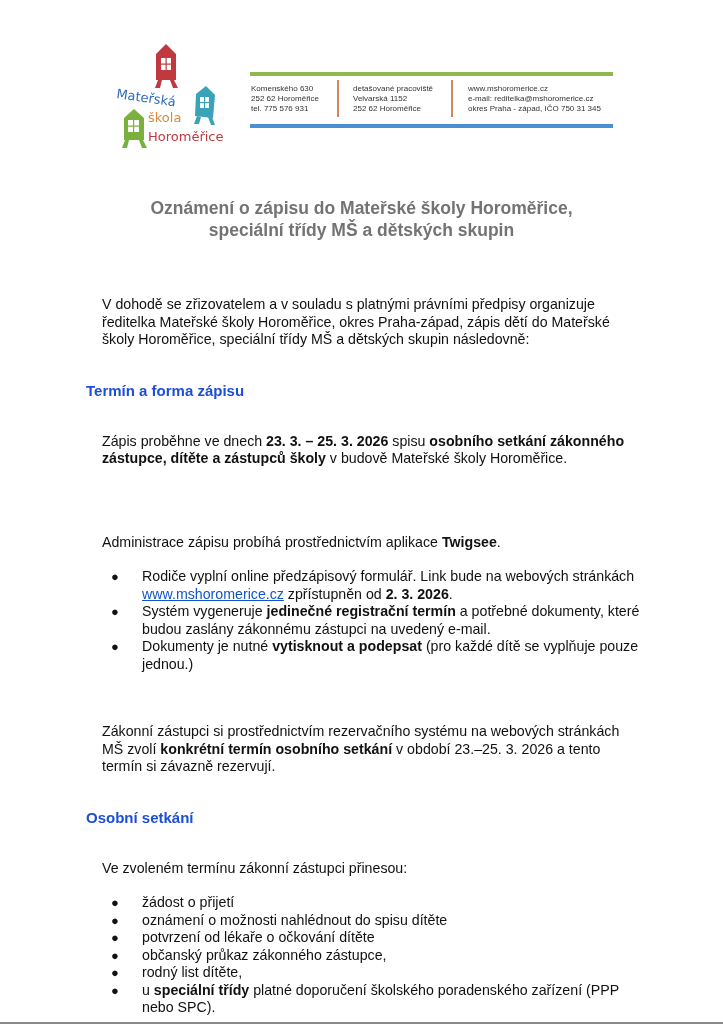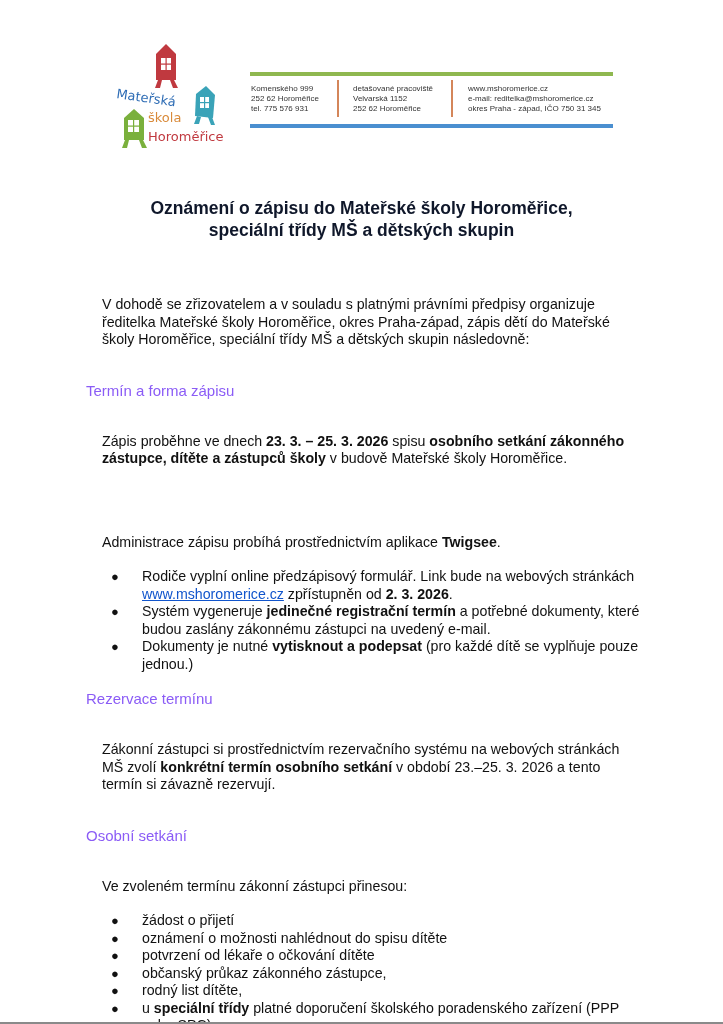--- a/index.html
+++ b/index.html
@@ -16,26 +16,26 @@
   .lh-col div { height: 10px; }
   .lh-col-1 { left: 251px; }
   .lh-col-2 { left: 353px; }
   .lh-col-3 { left: 468px; }
   .lh-sep { position: absolute; top: 80px; width: 2px; height: 37px; background: #d4865a; }
   .lh-sep-1 { left: 337px; }
   .lh-sep-2 { left: 451px; }
 
   
   .title { position: absolute; left: 80px; top: 197px; width: 563px; text-align: center;
-           color: #0f172a; font-weight: bold; font-size: 17.5px; line-height: 22px; }
+           color: #737373; font-weight: bold; font-size: 17.5px; line-height: 22px; }
   .title div { white-space: nowrap; }
 
   .content { position: absolute; left: 86px; top: 280px; width: 560px; font-size: 14.2px; line-height: 17.5px; }
   .content p { margin: 16px; }
-  .h2 { color: #8b5cf6; font-weight: normal; font-size: 15px; line-height: 18px; }
+  .h2 { color: #1d4ed8; font-weight: bold; font-size: 15px; line-height: 18px; }
   .intro { margin-top: 0; }
   .gap { height: 17px; }
   ul.bullets { list-style: none; margin: 17px 0 0 0; padding: 0 0 0 40px; }
   ul.bullets li { position: relative; padding-left: 16px; }
   ul.bullets li .dot { position: absolute; left: -15px; top: 0; font-size: 13px; }
   a.link { color: #1155cc; text-decoration: underline; }
   b { font-weight: bold; }
 </style>
 </head>
 <body>
@@ -71,21 +71,21 @@
     <text x="36" y="80" font-family="DejaVu Sans, sans-serif" font-size="13" fill="#d98a3a">škola</text>
     <text x="36" y="99" font-family="DejaVu Sans, sans-serif" font-size="13" fill="#c0393f">Horoměřice</text>
   </svg>
 
   <div class="lh-line-top"></div>
   <div class="lh-line-bottom"></div>
   <div class="lh-sep lh-sep-1"></div>
   <div class="lh-sep lh-sep-2"></div>
 
   <div class="lh-col lh-col-1">
-    <div>Komenského 999</div>
+    <div>Komenského 630</div>
     <div>252 62 Horoměřice</div>
     <div>tel. 775 576 931</div>
   </div>
   <div class="lh-col lh-col-2">
     <div>detašované pracoviště</div>
     <div>Velvarská 1152</div>
     <div>252 62 Horoměřice</div>
   </div>
   <div class="lh-col lh-col-3">
     <div>www.mshoromerice.cz</div>
@@ -109,21 +109,20 @@
     <div class="gap"></div>
     <div class="gap"></div>
     <p><span>Administrace zápisu probíhá prostřednictvím aplikace </span><b>Twigsee</b><span>.</span></p>
     <ul class="bullets">
       <li><span class="dot">●</span><span>Rodiče vyplní online předzápisový formulář. Link bude na webových stránkách </span><a class="link">www.mshoromerice.cz</a><span> zpřístupněn od </span><b>2. 3. 2026</b><span>.</span></li>
       <li><span class="dot">●</span><span>Systém vygeneruje </span><b>jedinečné registrační termín</b><span> a potřebné dokumenty, které budou zaslány zákonnému zástupci na uvedený e-mail.</span></li>
       <li><span class="dot">●</span><span>Dokumenty je nutné </span><b>vytisknout a podepsat</b><span> (pro každé dítě se vyplňuje pouze jednou.)</span></li>
     </ul>
 
     <div class="gap"></div>
-    <div class="h2">Rezervace termínu</div>
     <div class="gap"></div>
     <p><span>Zákonní zástupci si prostřednictvím rezervačního systému na webových stránkách MŠ zvolí </span><b>konkrétní termín osobního setkání</b><span> v období 23.–25. 3. 2026 a tento termín si závazně rezervují.</span></p>
 
     <div class="gap"></div>
     <div class="h2">Osobní setkání</div>
     <div class="gap"></div>
     <p>Ve zvoleném termínu zákonní zástupci přinesou:</p>
     <ul class="bullets">
       <li><span class="dot">●</span><span>žádost o přijetí</span></li>
       <li><span class="dot">●</span><span>oznámení o možnosti nahlédnout do spisu dítěte</span></li>

